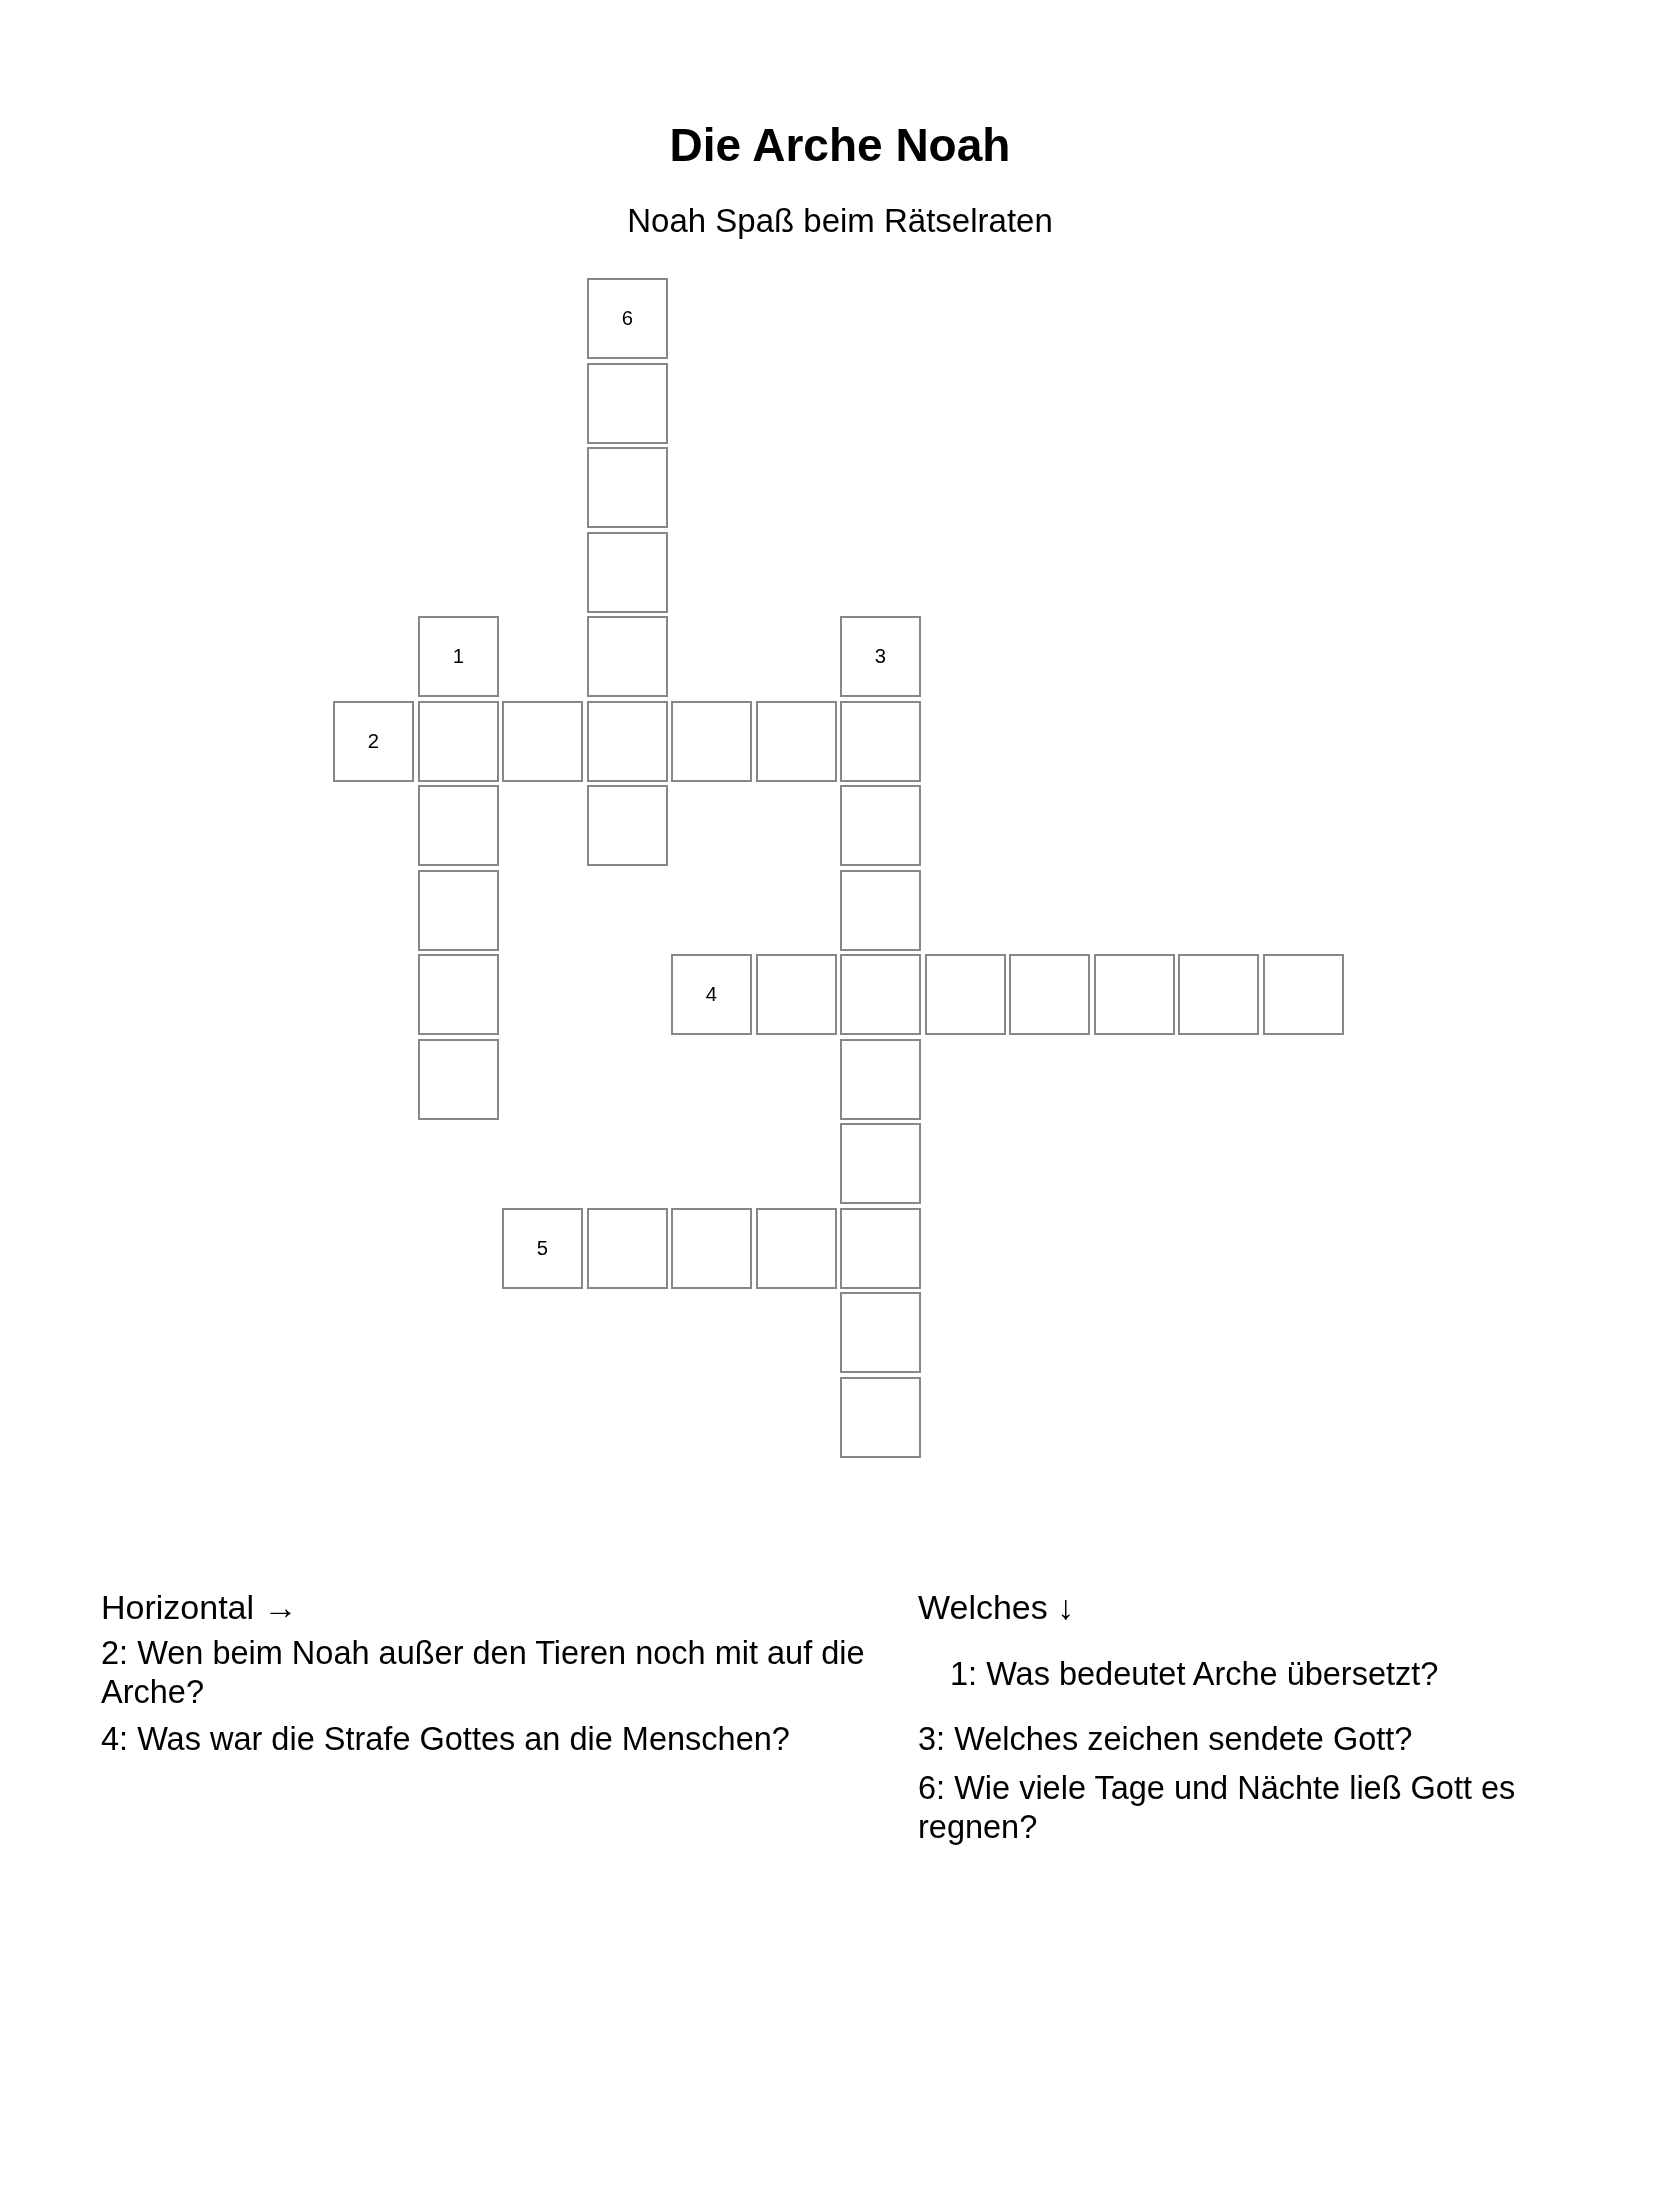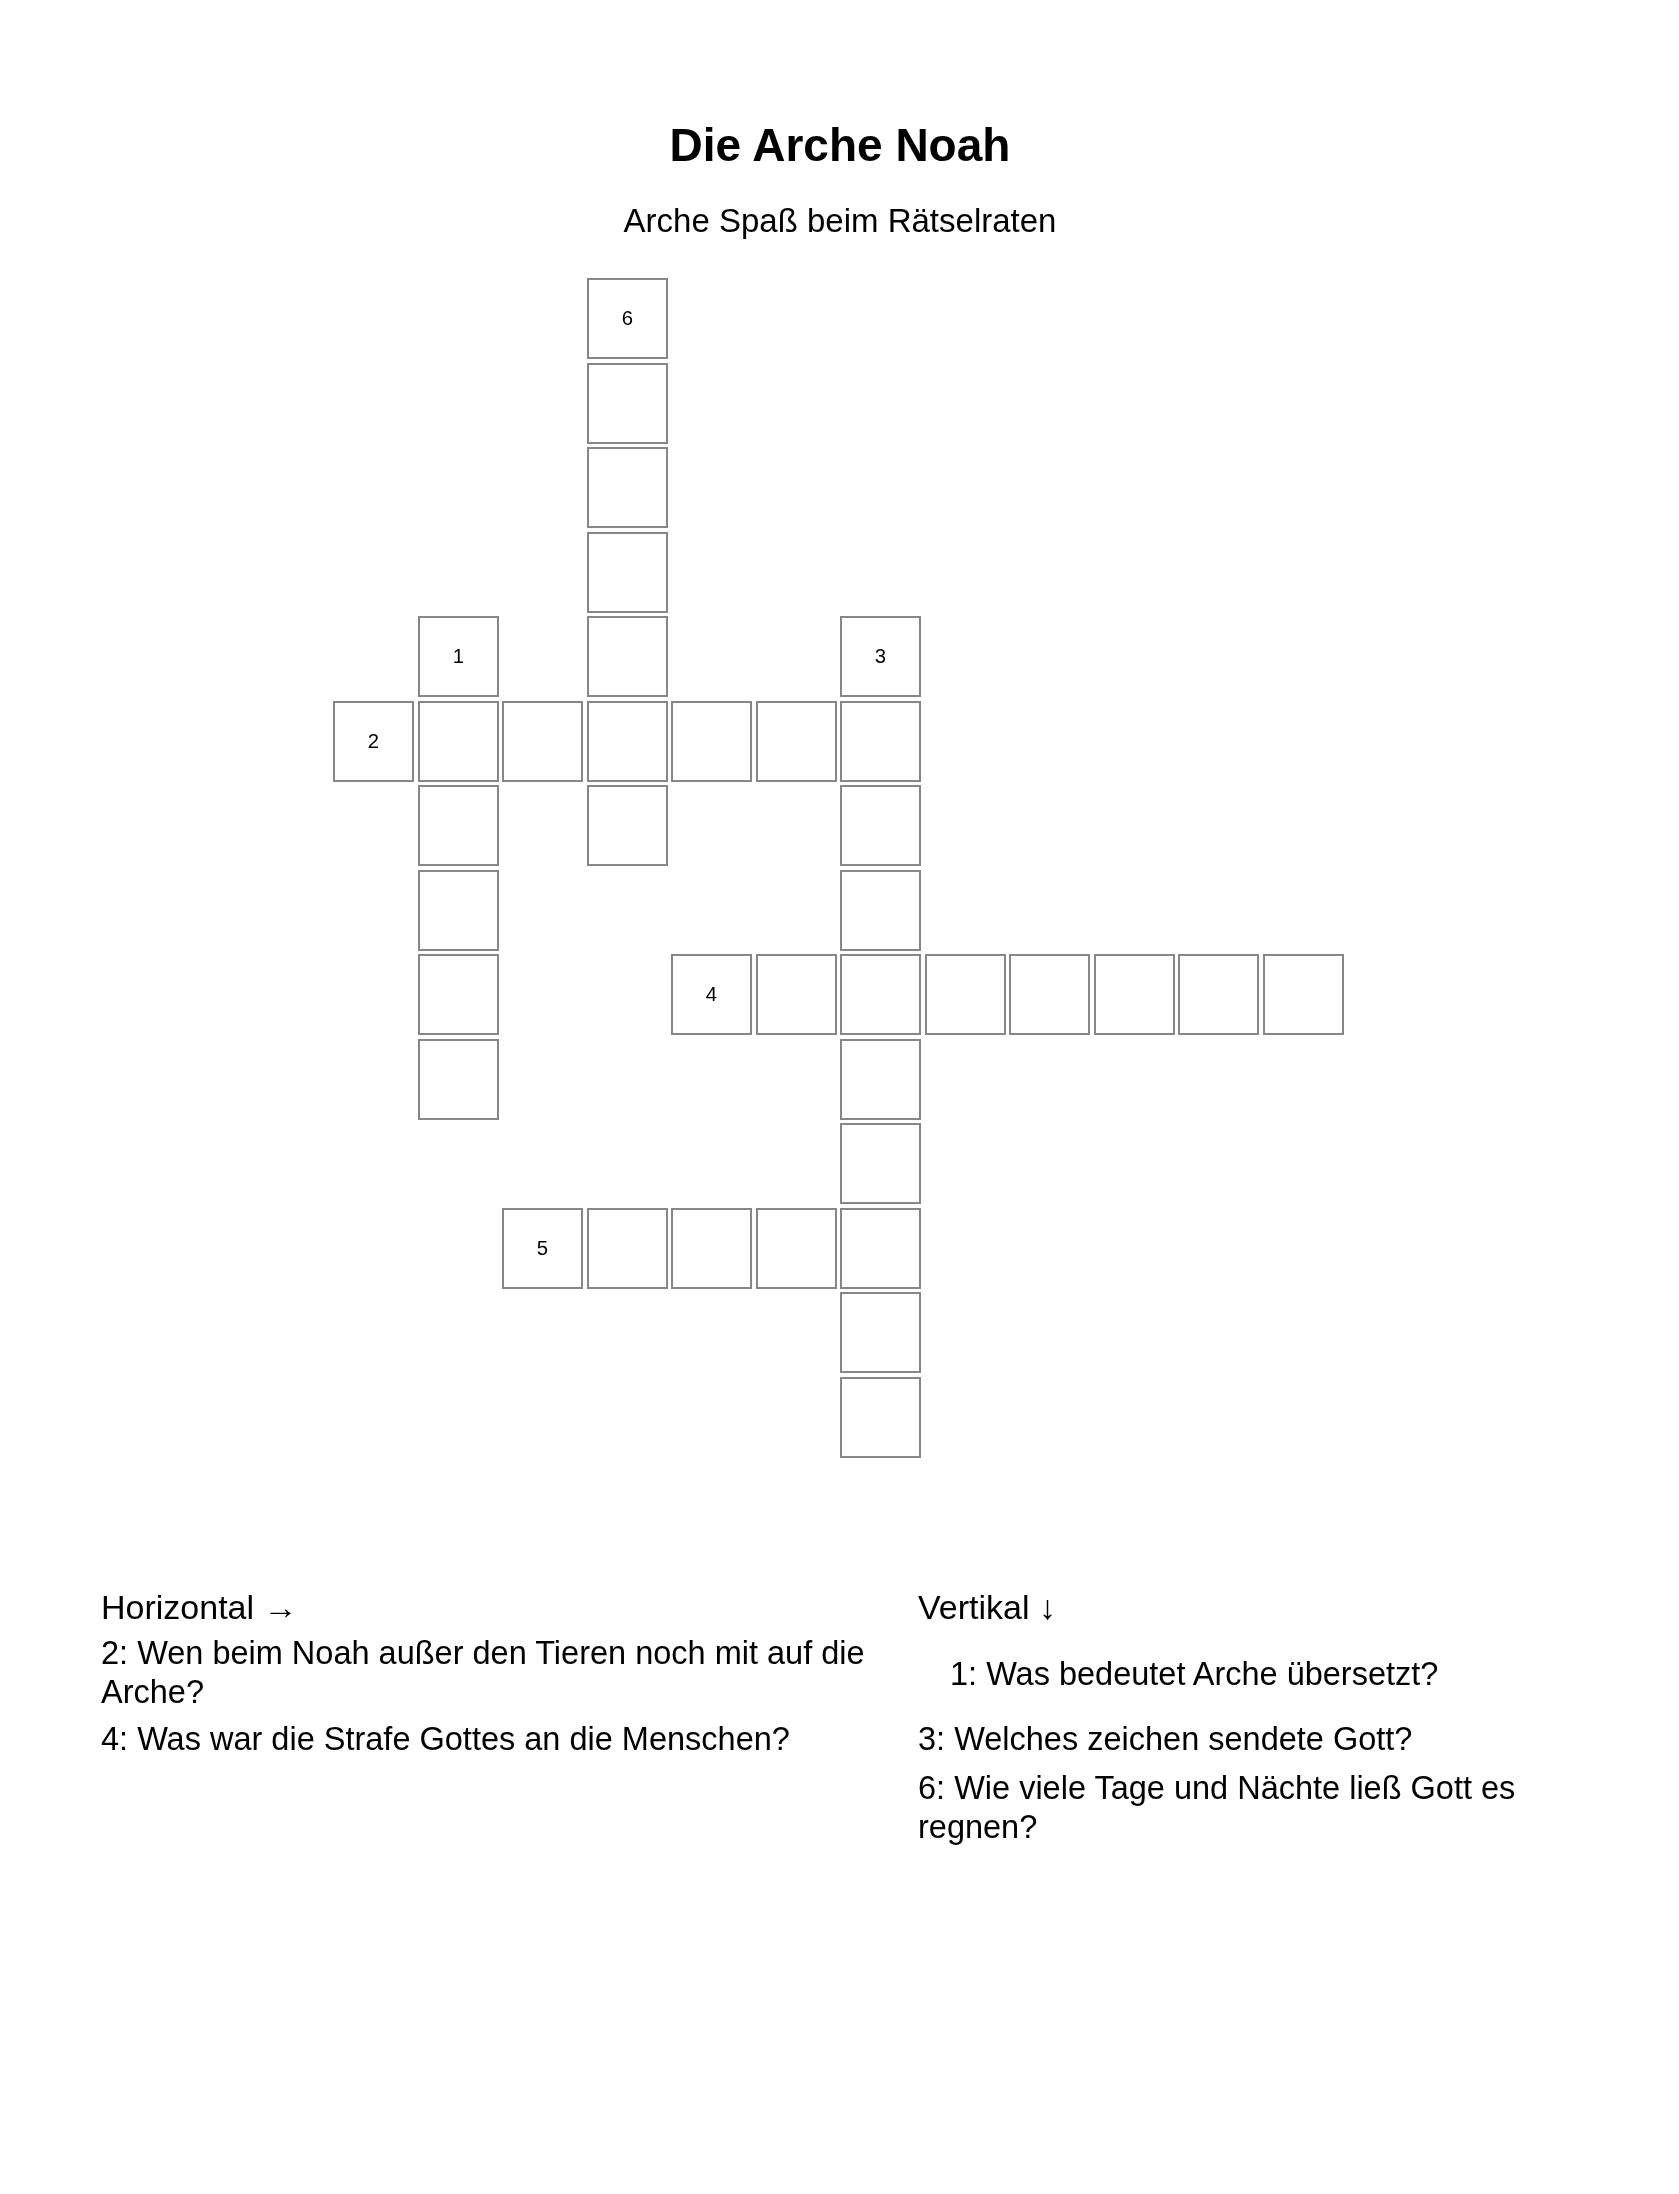--- a/index.html
+++ b/index.html
@@ -75,21 +75,21 @@
   .pos-v0 { left: 918px; top: 1655px; margin-left: 32px; }
   .pos-v1 { left: 918px; top: 1720px; }
   .pos-v2 { left: 918px; top: 1769px; }
 </style>
 </head>
 <body>
 
 <div class="page">
 
   <h1 class="title">Die Arche Noah</h1>
-  <div class="subtitle">Arche Spaß beim Rätselraten</div>
+  <div class="subtitle">Noah Spaß beim Rätselraten</div>
 
   <div class="grid">
       <div class="cell" style="left: 254px; top: 0px;">
         <span class="cell-num">6</span>
       </div>
       <div class="cell" style="left: 254px; top: 85px;"></div>
       <div class="cell" style="left: 254px; top: 169px;"></div>
       <div class="cell" style="left: 254px; top: 254px;"></div>
       <div class="cell" style="left: 254px; top: 338px;"></div>
       <div class="cell" style="left: 254px; top: 423px;"></div>
@@ -135,20 +135,20 @@
       <div class="cell" style="left: 254px; top: 930px;"></div>
       <div class="cell" style="left: 338px; top: 930px;"></div>
       <div class="cell" style="left: 423px; top: 930px;"></div>
     </div>
 
   <h2 class="clue-head pos-hh"><span>Horizontal</span> <span>→</span></h2>
   <p class="clue pos-h0">2: Wen beim Noah außer den Tieren noch mit auf die
 Arche?</p>
   <p class="clue pos-h1">4: Was war die Strafe Gottes an die Menschen?</p>
 
-  <h2 class="clue-head pos-vh"><span>Vertikal</span> <span>↓</span></h2>
+  <h2 class="clue-head pos-vh"><span>Welches</span> <span>↓</span></h2>
   <p class="clue pos-v0">1: Was bedeutet Arche übersetzt?</p>
   <p class="clue pos-v1">3: Welches zeichen sendete Gott?</p>
   <p class="clue pos-v2">6: Wie viele Tage und Nächte ließ Gott es
 regnen?</p>
 
 </div>
 
 
 </body></html>

